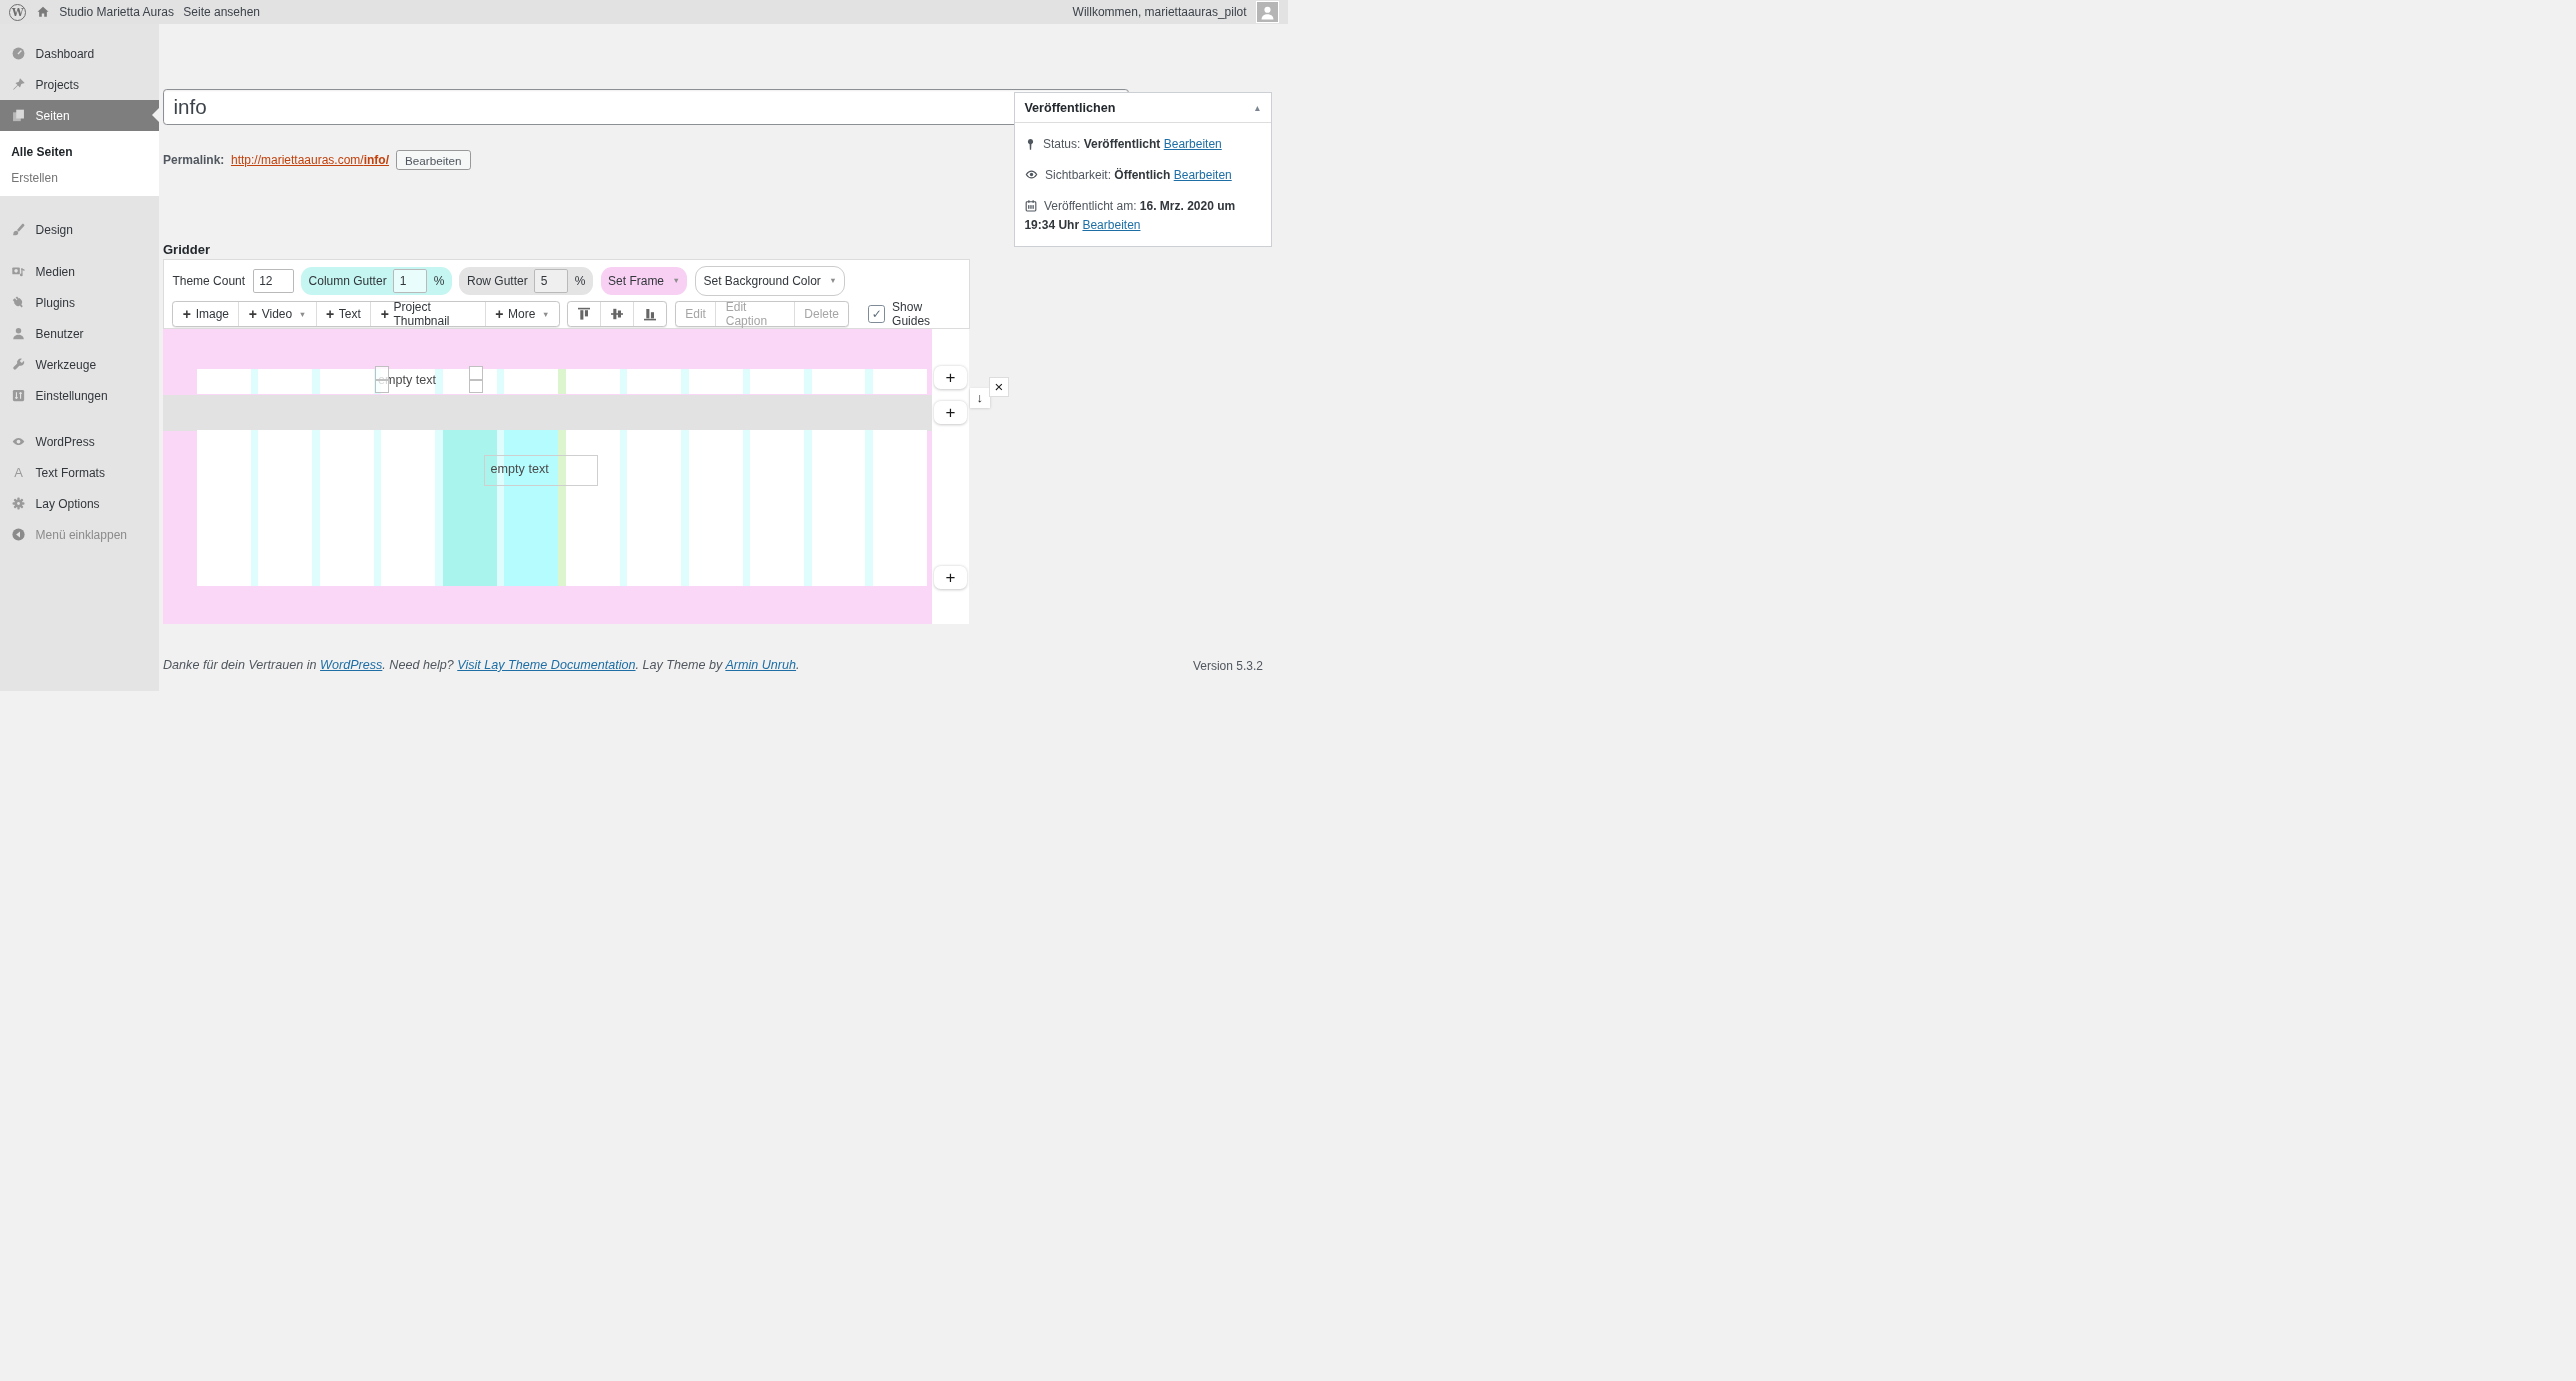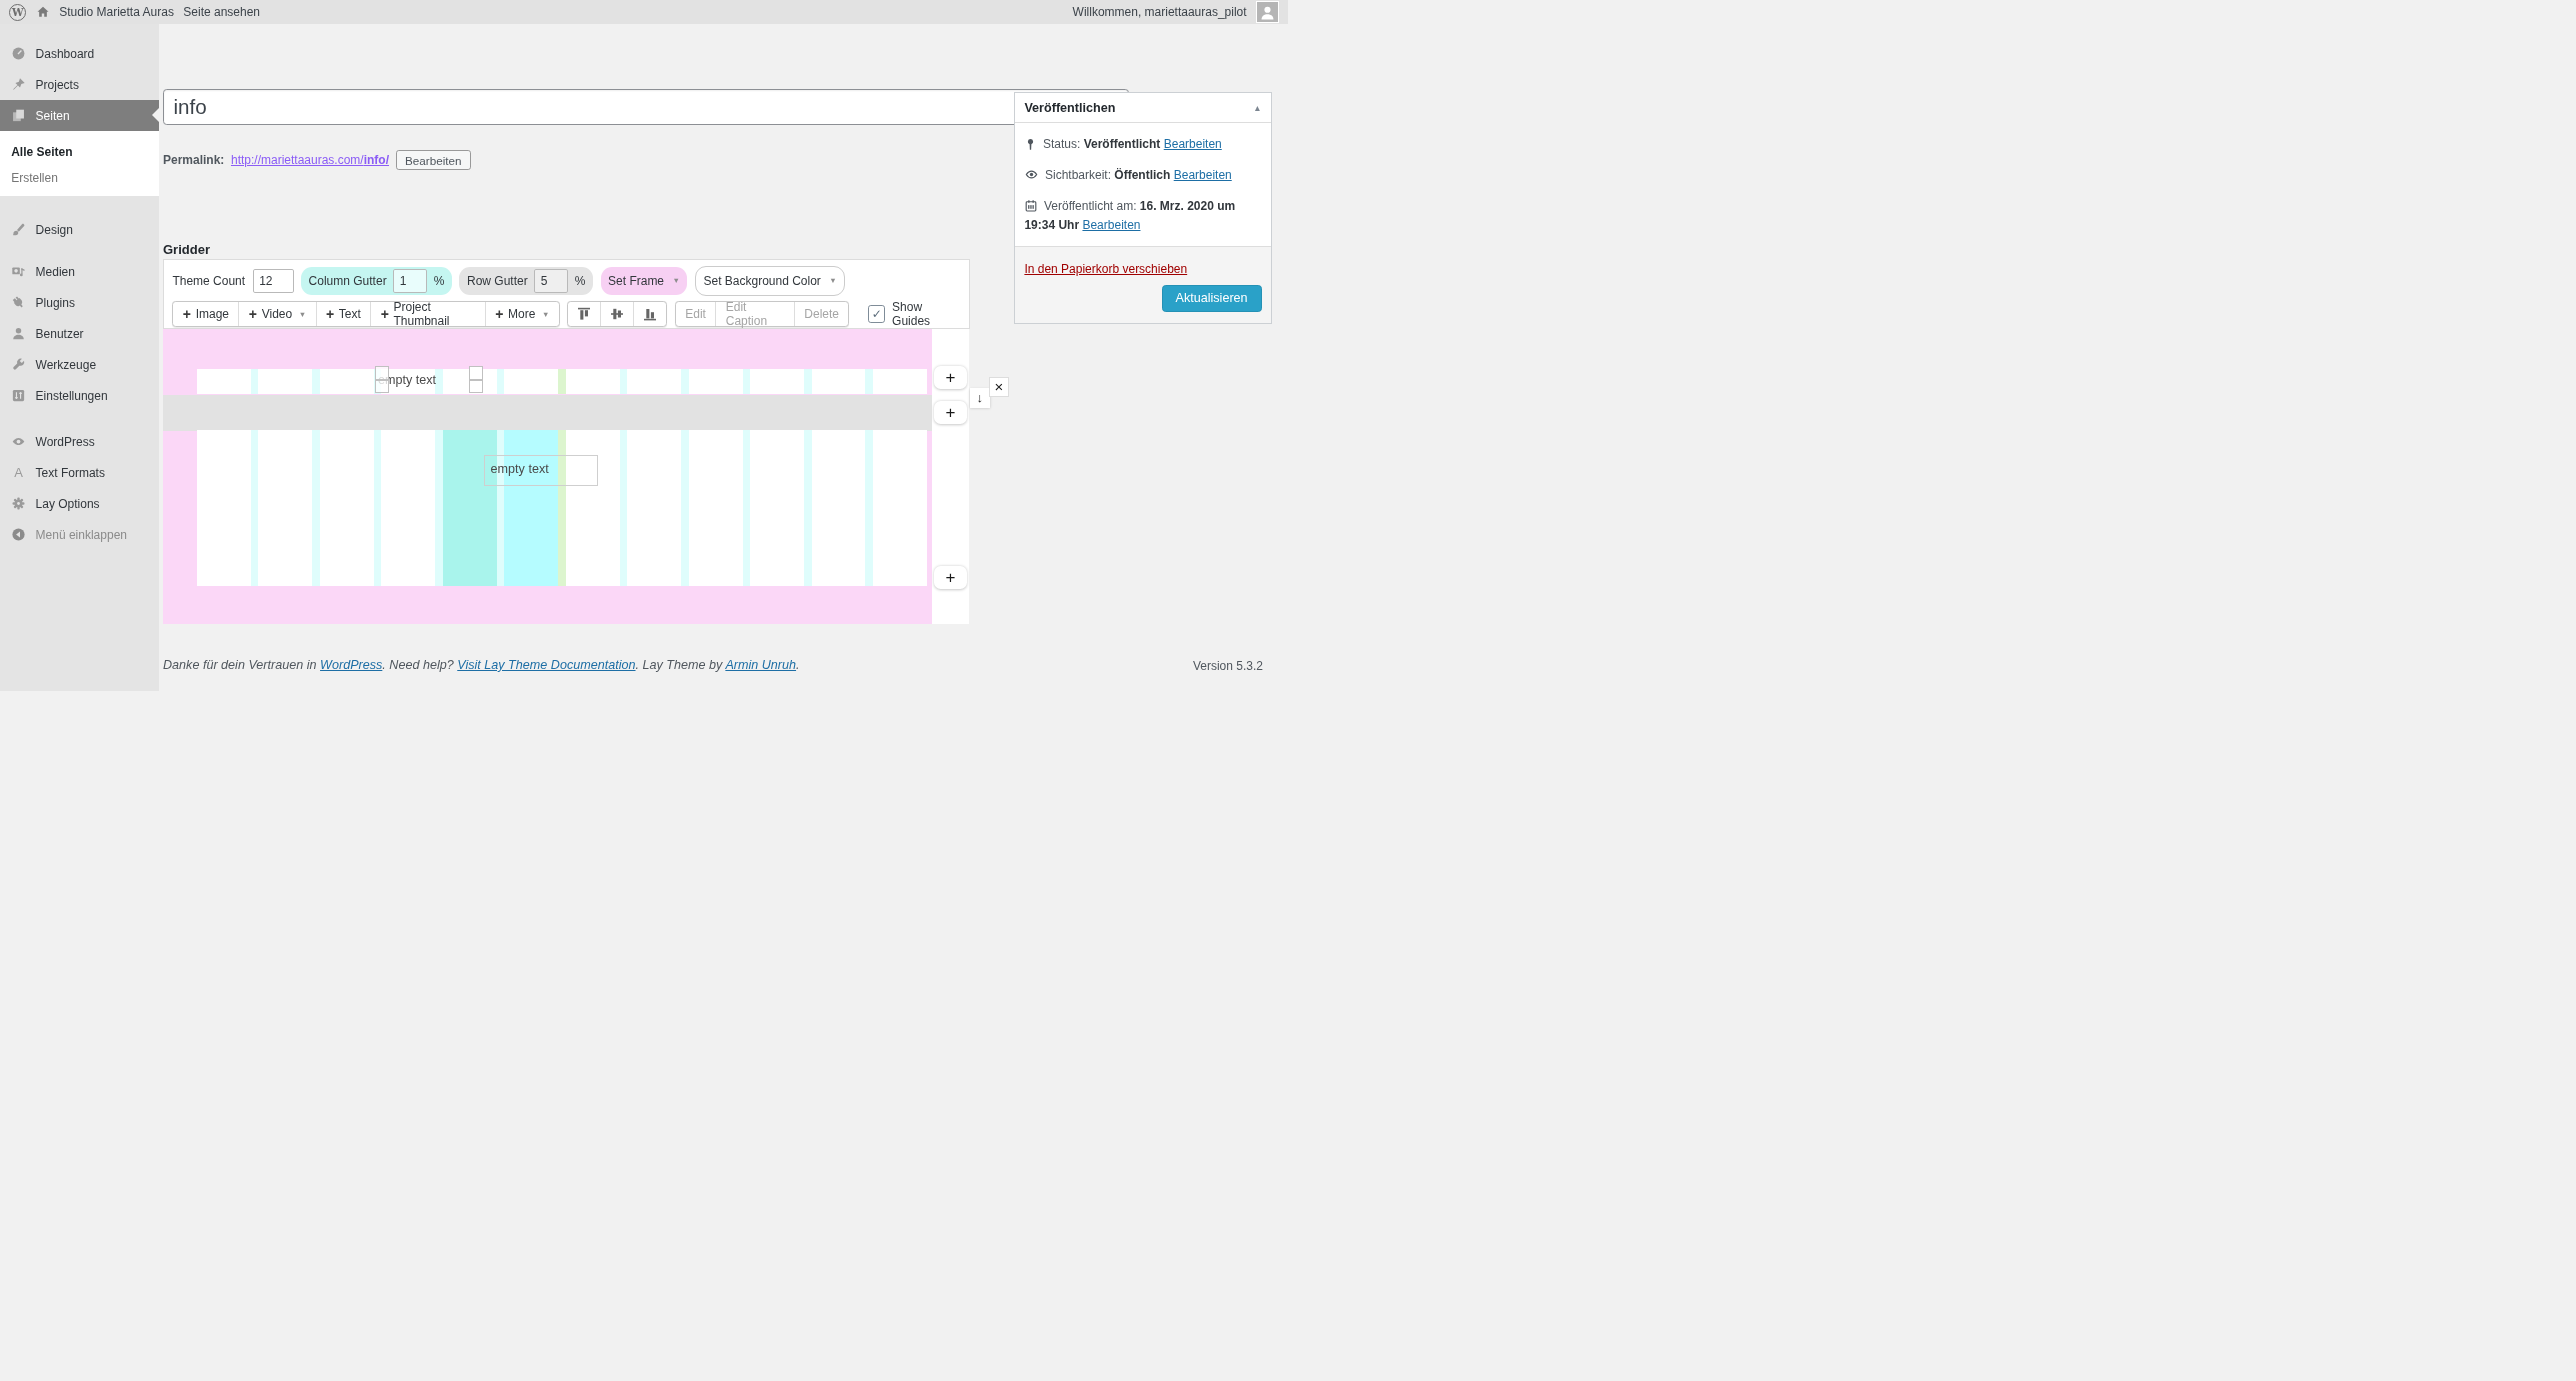--- a/index.html
+++ b/index.html
@@ -36,21 +36,21 @@
   
   .notice{position:absolute;left:163px;top:29px;width:1100px;height:37px;background:#fff;
           border:0.9px solid #e2e2e2;border-left:3.7px solid #7ee0dd;box-sizing:border-box;
           display:flex;align-items:center;gap:5.6px;padding-left:13px;color:#3c434a;font-size:12.6px;}
   
   .title-input{position:absolute;left:163px;top:89px;width:966px;height:36px;box-sizing:border-box;
           border:0.9px solid #8c8f94;border-radius:3.7px;background:#fff;font-size:20.6px;color:#3c434a;
           padding:0 9.4px;font-family:"Liberation Sans",sans-serif;box-shadow:inset 0 0.9px 1.9px rgba(0,0,0,.07);}
   .permalink{position:absolute;left:163px;top:148px;height:24px;display:flex;align-items:center;gap:6.6px;}
   .permalink .plabel{font-weight:bold;color:#50575e;}
-  .permalink a{color:#8b5cf6;text-decoration:underline;}
+  .permalink a{color:#c2410c;text-decoration:underline;}
   .permalink .slug{font-weight:bold;}
   .small-btn{background:#f6f7f7;border:0.9px solid #999;border-radius:2.8px;padding:2.8px 8.4px;font-size:11.7px;
           color:#50575e;cursor:pointer;}
   
   .gridder-h{position:absolute;left:163px;top:242px;font-size:13px;font-weight:bold;color:#23282d;}
   .gpanel{position:absolute;left:163px;top:259px;width:807px;height:70px;background:#fff;border:0.9px solid #dcdcdc;
           box-sizing:border-box;padding:5.6px 8.4px;display:flex;flex-direction:column;gap:4.7px;}
   .grow{display:flex;align-items:center;gap:7.5px;}
   .glabel{color:#32373c;}
   .ginput{width:34px;height:24px;border:0.9px solid #b9b9b9;border-radius:1.9px;background:#fff;
@@ -506,24 +506,20 @@
               <rect x="9.7" y="1.5" width="1.5" height="2.8"></rect>
               <rect x="4.7" y="7" width="1.5" height="4.2"></rect>
               <rect x="7.2" y="7" width="1.5" height="4.2"></rect>
               <rect x="9.7" y="7" width="1.5" height="4.2"></rect>
             </svg>
         </span><span>Veröffentlicht am:</span>
         <b>16. Mrz. 2020 um 19:34 Uhr</b>
         <span class="blink">Bearbeiten</span>
       </div>
     </div>
-    <div class="ppanel-f">
-      <span class="trash">In den Papierkorb verschieben</span>
-      <button class="update-btn">Aktualisieren</button>
-    </div>
   </div>
 
   <div class="pfooter">
     <span>Danke für dein Vertrauen in </span><a>WordPress</a><span>. Need help? </span><a>Visit Lay Theme Documentation</a><span>. Lay Theme by </span><a>Armin Unruh</a><span>.</span>
   </div>
   <div class="pversion">Version 5.3.2</div>
 
 </div>
 
 

